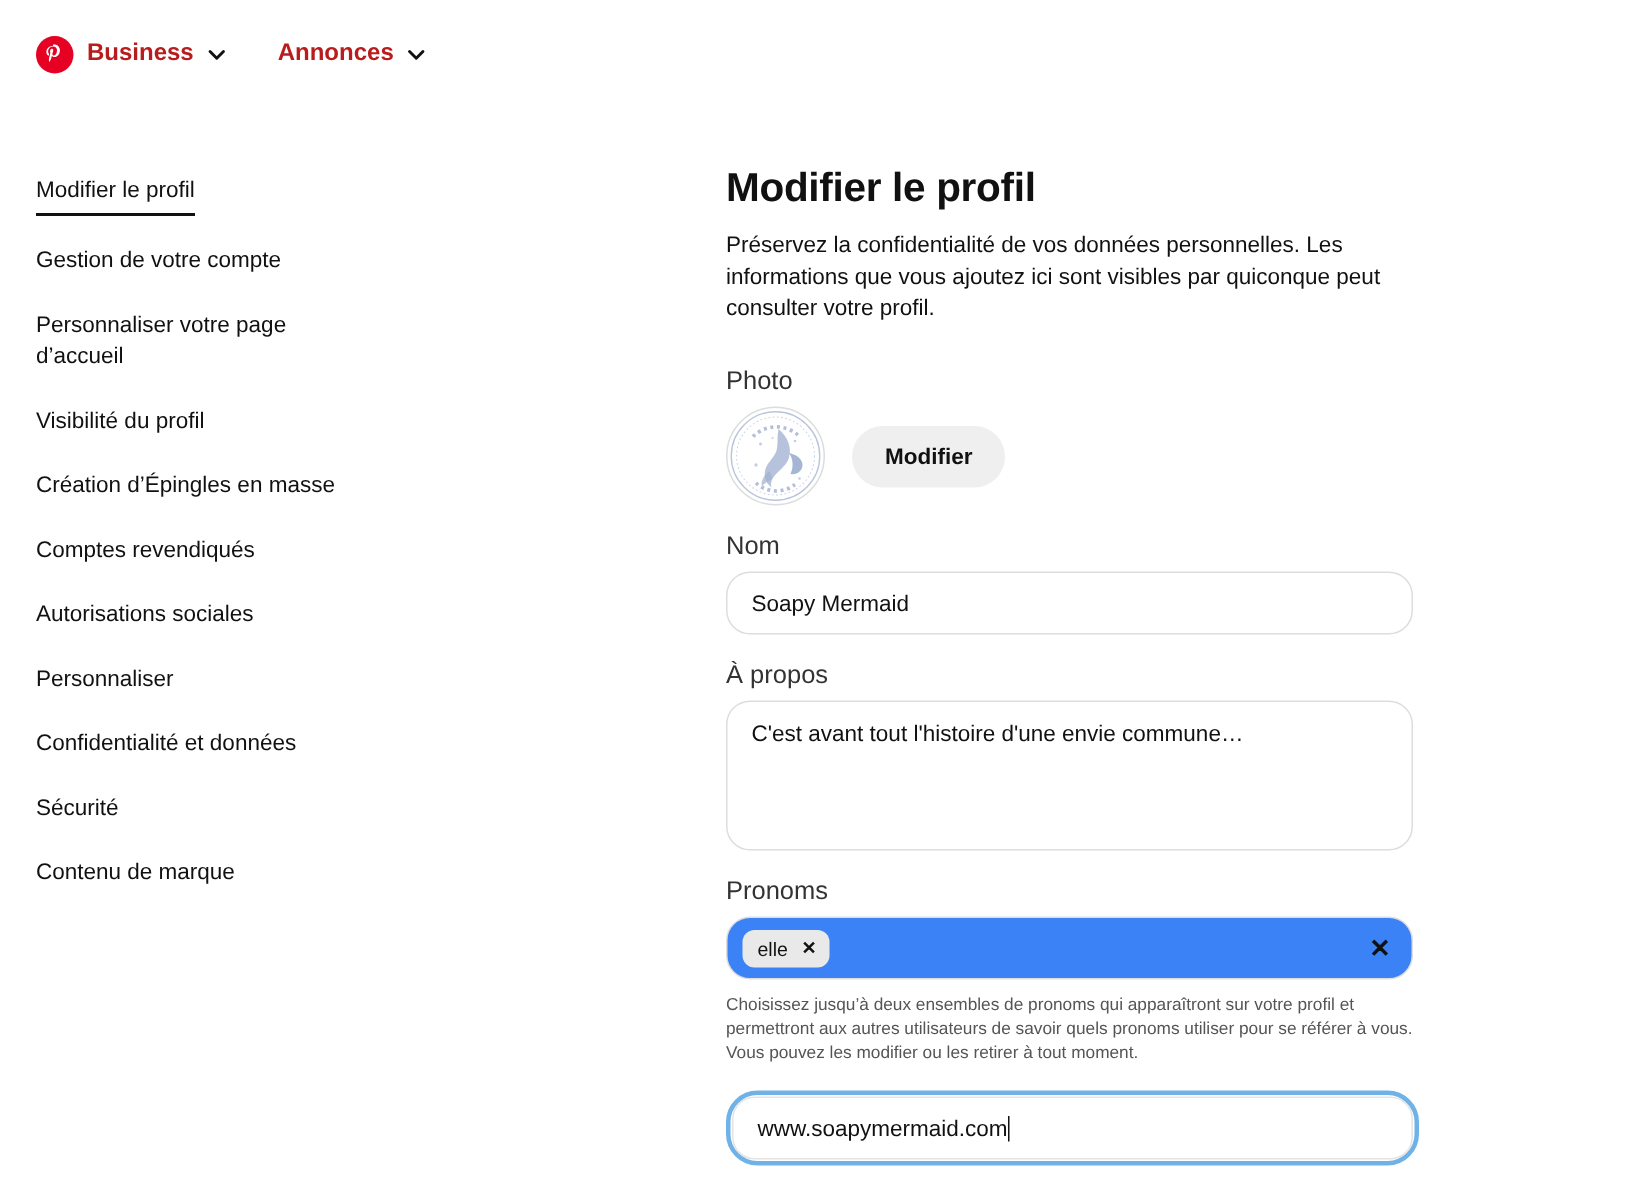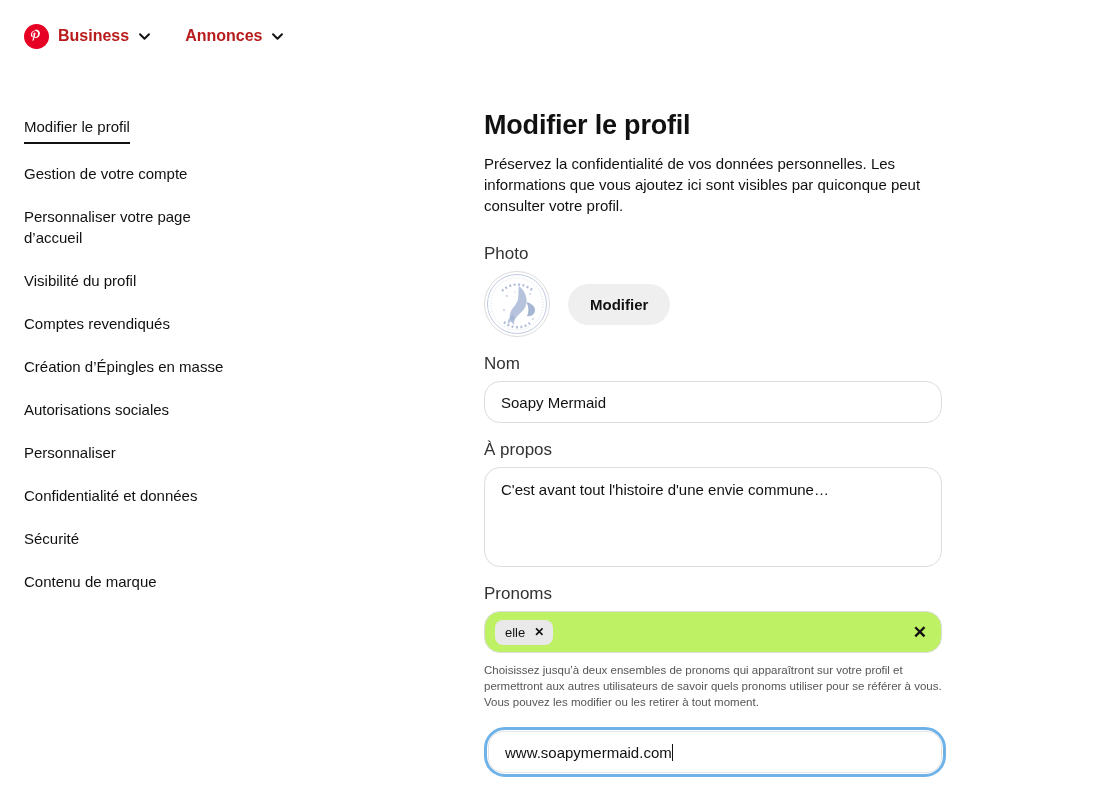--- a/index.html
+++ b/index.html
@@ -159,21 +159,21 @@
     display: block;
     line-height: 20px;
   }
 
   
   .tagbox {
     width: 458px;
     min-height: 42px;
     border: 1px solid #dddddd;
     border-radius: 16px;
-    background: #bef264;
+    background: #3b82f6;
     display: flex;
     align-items: center;
     padding: 0 14px 0 10px;
     cursor: text;
   }
   .chip {
     display: inline-flex;
     align-items: center;
     gap: 9px;
     background: #e9e9e9;
@@ -257,22 +257,22 @@
   </div>
 </div>
 
 <div class="layout">
 
   <nav class="sidebar">
     <div class="side-row"><span class="side-item active">Modifier le profil</span></div>
     <div class="side-row"><span class="side-item">Gestion de votre compte</span></div>
     <div class="side-row"><span class="side-item">Personnaliser votre page d’accueil</span></div>
     <div class="side-row"><span class="side-item">Visibilité du profil</span></div>
+    <div class="side-row"><span class="side-item">Création d’Épingles en masse</span></div>
     <div class="side-row"><span class="side-item">Comptes revendiqués</span></div>
-    <div class="side-row"><span class="side-item">Création d’Épingles en masse</span></div>
     <div class="side-row"><span class="side-item">Autorisations sociales</span></div>
     <div class="side-row"><span class="side-item">Personnaliser</span></div>
     <div class="side-row"><span class="side-item">Confidentialité et données</span></div>
     <div class="side-row"><span class="side-item">Sécurité</span></div>
     <div class="side-row"><span class="side-item">Contenu de marque</span></div>
   </nav>
 
   <main class="main">
     <div class="panel">
 

